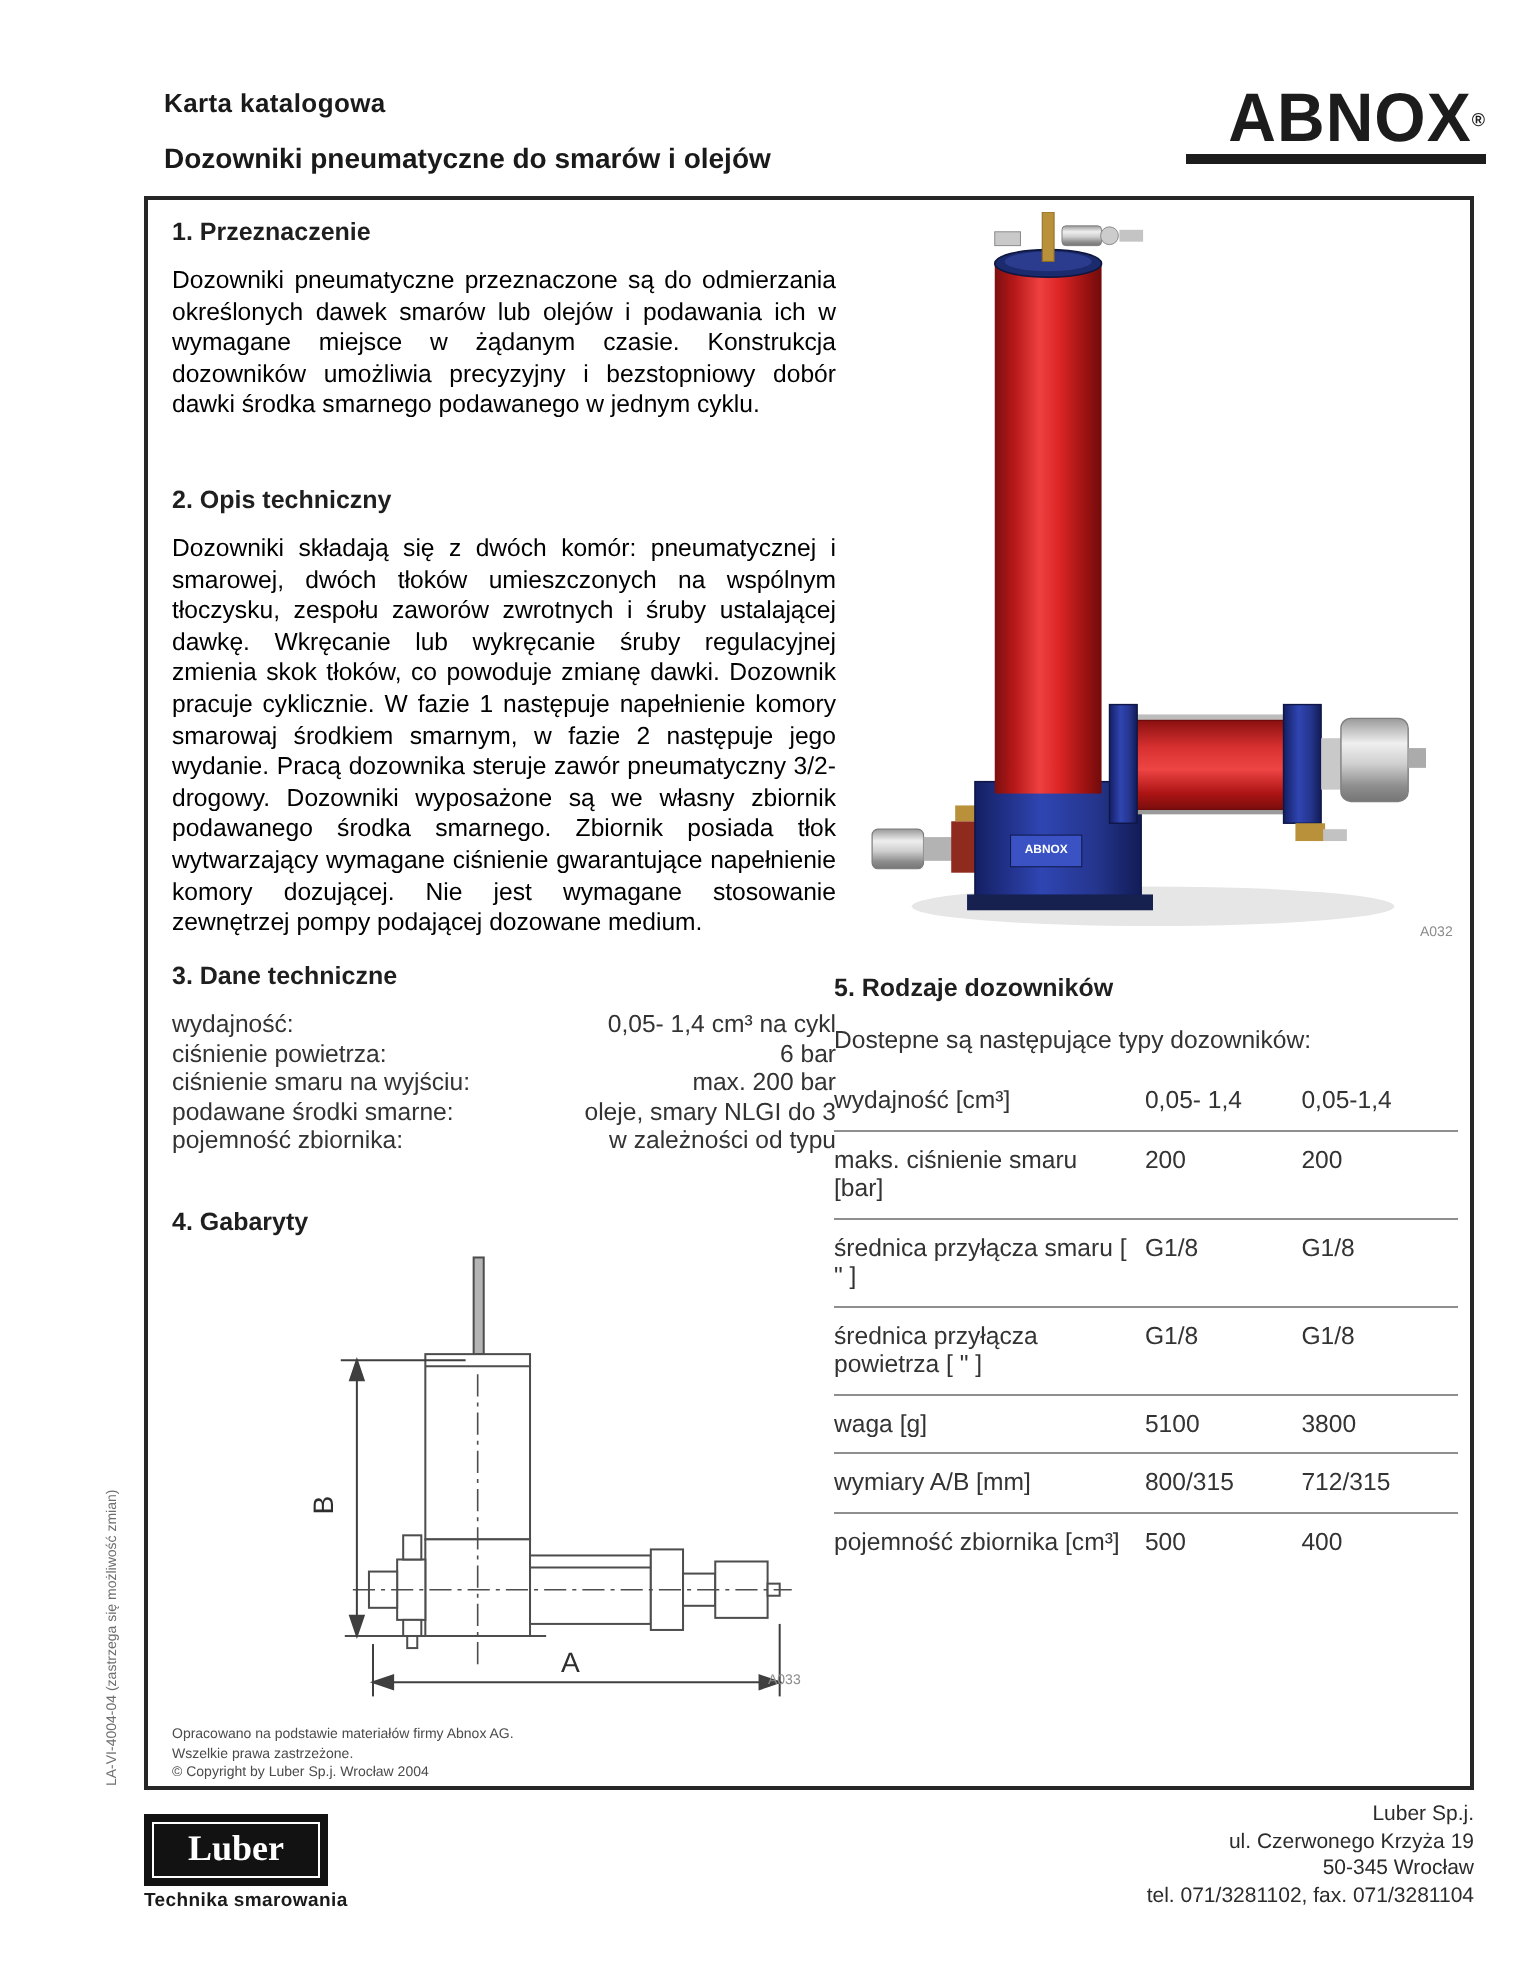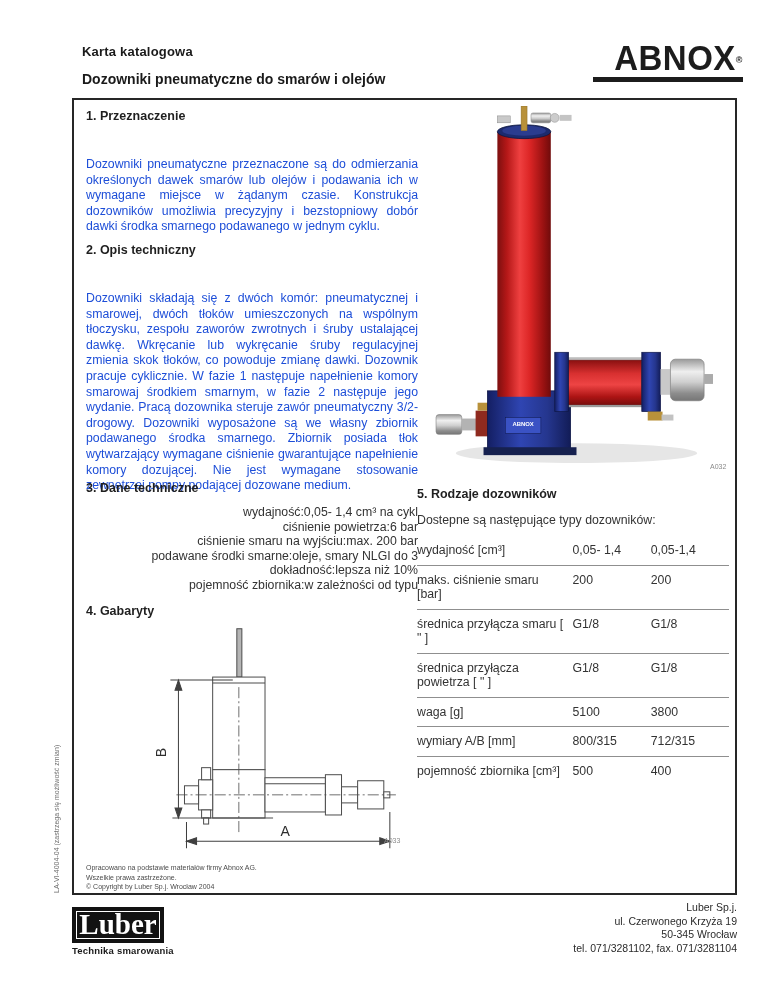--- a/index.html
+++ b/index.html
@@ -10,27 +10,27 @@
   .hdr-title{position:absolute;left:82px;top:44px;font-size:13px;font-weight:bold;color:#1a1a1a;letter-spacing:.2px;}
   .hdr-sub{position:absolute;left:82px;top:71px;font-size:14px;font-weight:bold;color:#1a1a1a;}
   .brand{position:absolute;right:25px;top:42px;text-align:right;width:150px;}
   .brand-text{font-size:33px;font-weight:bold;color:#1c1c1c;letter-spacing:.5px;line-height:34px;transform:scaleY(1.04);display:inline-block;}
   .brand-reg{font-size:9px;vertical-align:top;position:relative;top:1px;}
   .brand-bar{height:5px;background:#1c1c1c;margin-top:1px;}
 
   
   .frame{position:absolute;left:72px;top:98px;width:665px;height:797px;border:2px solid #262626;box-sizing:border-box;background:#fff;}
   .sec-h{position:absolute;font-size:12.5px;font-weight:bold;color:#1f1f1f;white-space:nowrap;text-align:center;}
-  .sec-body{position:absolute;width:332px;font-size:12.3px;line-height:15.6px;text-align:justify;color:#1d4ed8;margin-top:24px;}
+  .sec-body{position:absolute;width:332px;font-size:12.3px;line-height:15.6px;text-align:justify;color:#000000;}
 
   .s1-h{left:12px;top:9px;}   .s1-b{left:12px;top:33px;}
   .s2-h{left:12px;top:143px;} .s2-b{left:12px;top:167px;}
   .s3-h{left:12px;top:381px;}
   .s3-list{position:absolute;left:12px;top:405px;width:332px;font-size:12.3px;line-height:14.6px;color:#333;}
-  .s3-row{display:flex;justify-content:flex-end;}
+  .s3-row{display:flex;justify-content:space-between;}
   .s3-row .lab{white-space:nowrap;}
   .s3-row .val{text-align:right;white-space:nowrap;}
   .s4-h{left:12px;top:504px;}
   .drawing{position:absolute;left:38px;top:524px;width:302px;height:238px;}
   .fig-code{position:absolute;font-size:7px;color:#8a8a8a;}
   .fig-a033{left:310px;top:737px;}
   .fig-a032{left:636px;top:363px;}
   .notes{position:absolute;left:12px;top:763px;font-size:7px;line-height:9.5px;color:#4a4a4a;}
 
   .photo{position:absolute;left:350px;top:6px;width:305px;height:362px;}
@@ -39,21 +39,21 @@
   .s5-intro{position:absolute;left:343px;top:413px;font-size:12.3px;color:#333;}
   .types{position:absolute;left:343px;top:436px;width:312px;border-collapse:collapse;font-size:12.3px;color:#333;}
   .types td{padding:7px 0 7px 0;border-bottom:1px solid #8f8f8f;vertical-align:top;line-height:14.5px;}
   .types tr:last-child td{border-bottom:none;}
   .types td.p{width:152px;padding-right:8px;}
   .types td.v{width:80px;}
 
   
   .side-code{position:absolute;left:53px;top:893px;font-size:7px;color:#6e6e6e;white-space:nowrap;transform:rotate(-90deg);transform-origin:0 0;}
   .luber{position:absolute;left:72px;top:907px;width:92px;text-align:center;}
-  .luber-box{background:#121212;border:1px solid #121212;box-shadow:inset 0 0 0 3px #121212, inset 0 0 0 4px #fff;color:#fff;font-family:"Liberation Serif",serif;font-weight:bold;font-size:29px;line-height:32px;height:34px;}
+  .luber-box{background:#121212;border:1px solid #121212;box-shadow:inset 0 0 0 3px #121212, inset 0 0 0 4px #fff;color:#fff;font-family:"Liberation Serif",serif;font-weight:bold;font-size:18px;line-height:32px;height:34px;}
   .luber-tag{font-size:9.5px;font-weight:bold;color:#1a1a1a;margin-top:2px;letter-spacing:.2px;white-space:nowrap;}
   .footer-right{position:absolute;right:31px;top:901px;text-align:right;font-size:10.5px;line-height:13.5px;color:#2b2b2b;}
 </style>
 </head>
 <body>
 
 <div class="page">
 
   <div class="hdr-title">Karta katalogowa</div>
   <div class="hdr-sub">Dozowniki pneumatyczne do smarów i olejów</div>
@@ -80,24 +80,20 @@
           <span class="lab">ciśnienie powietrza:</span>
           <span class="val">6 bar</span>
         </div>
       <div class="s3-row">
           <span class="lab">ciśnienie smaru na wyjściu:</span>
           <span class="val">max. 200 bar</span>
         </div>
       <div class="s3-row">
           <span class="lab">podawane środki smarne:</span>
           <span class="val">oleje, smary NLGI do 3</span>
-        </div>
-      <div class="s3-row">
-          <span class="lab">dokładność:</span>
-          <span class="val">lepsza niż 10%</span>
         </div>
       <div class="s3-row">
           <span class="lab">pojemność zbiornika:</span>
           <span class="val">w zależności od typu</span>
         </div>
     </div>
 
     <div class="sec-h s4-h">4. Gabaryty</div>
 
     <svg class="drawing" viewBox="0 0 300 235">

